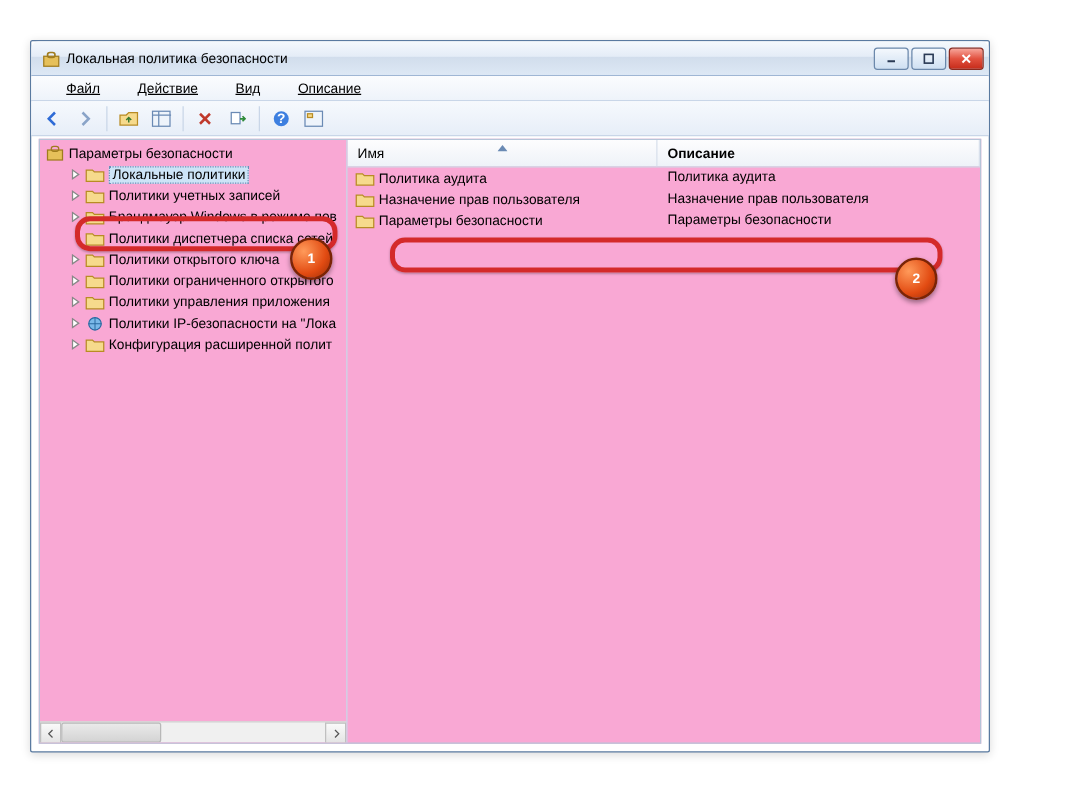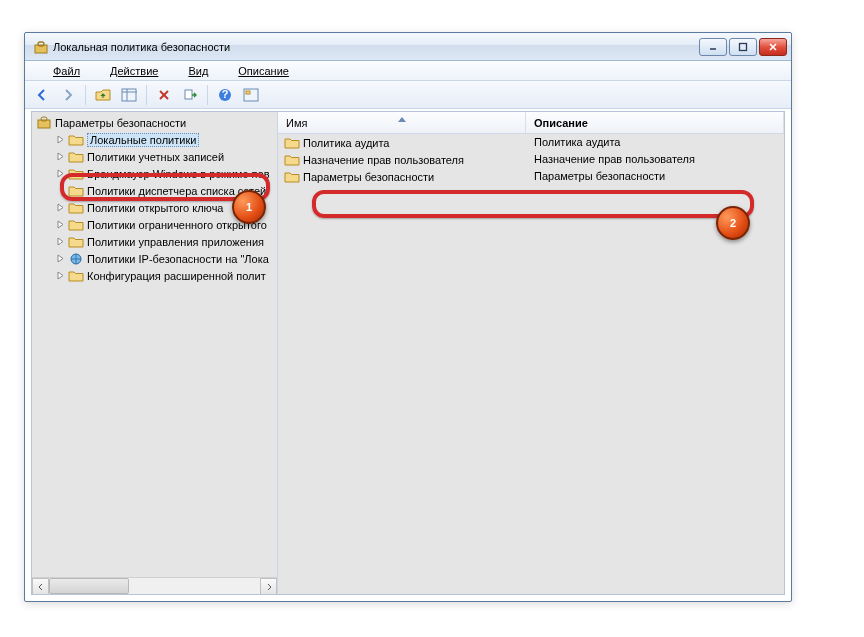--- a/index.html
+++ b/index.html
@@ -31,21 +31,21 @@
 .menuitem { padding: 16px 6px; cursor:pointer;margin-left:16px; }
 .menuitem .ul { text-decoration: underline; }
 
 .toolbar {
   height: 28px; display:flex; align-items:center; gap:4px; padding: 0 6px;
   background: linear-gradient(to bottom,#f6f9fd,#e7eef8); border-bottom:1px solid #c9d6e8;
 }
 .tbtn { width:22px; height:22px; display:flex; align-items:center; justify-content:center; cursor:pointer; border:1px solid transparent; border-radius:2px; }
 .tsep { width:1px; height:20px; background:#c9d6e8; margin:0 2px; }
 
-.content { position:absolute; top:78px; bottom:6px; left:6px; right:6px; border:1px solid #b6c4d8; display:flex; background:#e5e5e5; }
+.content { position:absolute; top:78px; bottom:6px; left:6px; right:6px; border:1px solid #b6c4d8; display:flex; background:#f9a8d4; }
 
 .tree-pane { width:246px; border-right:1px solid #c9d6e8; position:relative; overflow:hidden; }
 .tree { padding:2px 0 0 0; }
 .tree-row { height:17px; display:flex; align-items:center; padding-left:4px; white-space:nowrap; cursor:pointer; }
 .tree-row.root { padding-left:4px; }
 .tree-row.l1 { padding-left:22px; }
 .expander { width:12px; height:12px; margin-right:2px; display:flex; align-items:center; justify-content:center; }
 .expander svg { width:9px; height:9px; }
 .fold-icon { width:16px; height:14px; margin-right:3px; flex-shrink:0; }
 .tree-label { color:#000; }

